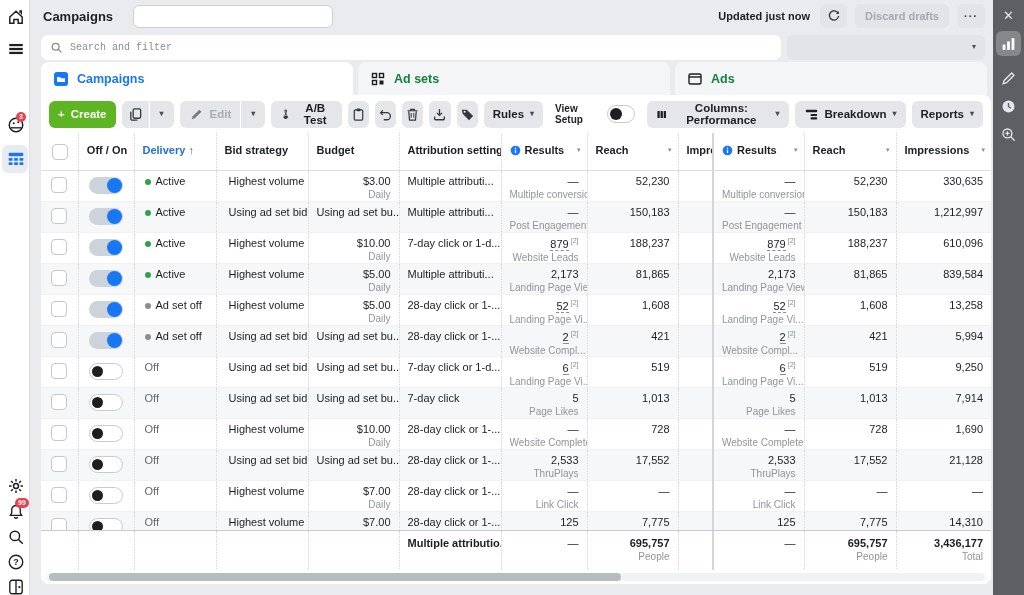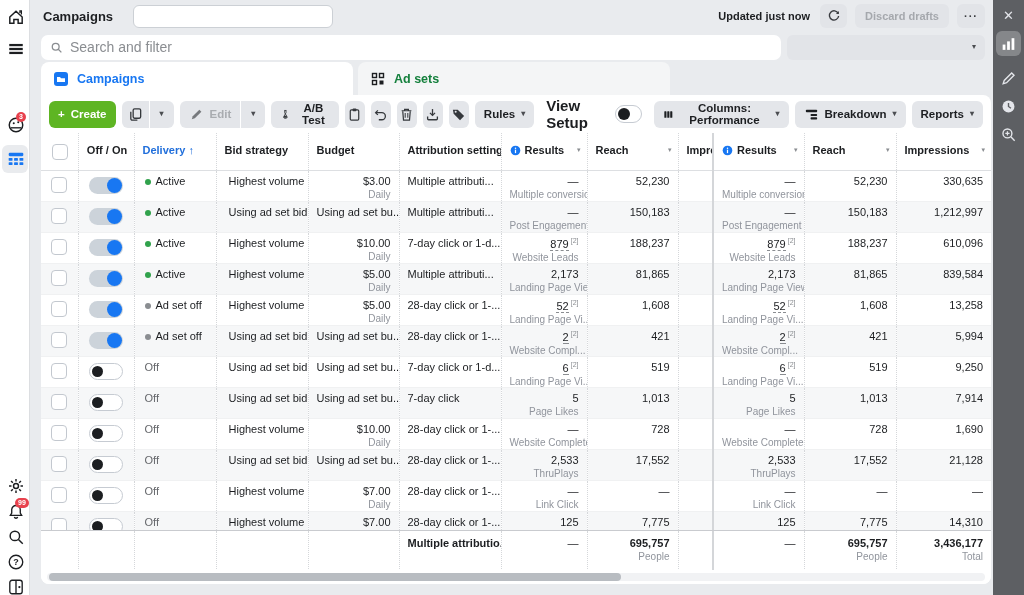--- a/index.html
+++ b/index.html
@@ -34,21 +34,21 @@
   .updated { font-size:11px; font-weight:bold; color:#1c1e21; margin-right:2px;padding-left:46px; }
   .tbtn { height:24px; border:none; border-radius:6px; background:#e2e4e8; font-size:11px;
     font-weight:bold; padding:0 10px; display:flex; align-items:center; justify-content:center; }
   .tbtn.disabled { color:#a5a8ad; }
   .tbtn.icon { width:27px; padding:0; color:#3a3c40; }
   .tbtn.dots { width:28px; padding:0; color:#3a3c40; font-weight:bold; letter-spacing:1px; }
 
   .filterrow { height:30px; display:flex; align-items:center; padding:0 8px 0 10px; gap:6px; }
   .searchbar { flex:1; height:25px; background:#fff; border-radius:7px; display:flex;
     align-items:center; padding:0 9px; gap:7px; }
-  .searchbar input { border:none; outline:none; flex:1; font-size:14px; background:transparent; color:#1c1e21; }
+  .searchbar input { border:none; outline:none; flex:1; font-size:10px; background:transparent; color:#1c1e21;font-family:Liberation Mono, monospace; }
   .searchbar input::placeholder { color:#8a8d91; }
   .preset-dd { width:198px; height:25px; background:#e2e4e8; border-radius:6px; display:flex;
     align-items:center; justify-content:flex-end; padding:0 9px; }
 
   
   .tabs { height:33px; display:flex; padding-left:10px; gap:5px; }
   .tab { width:312px; display:flex; align-items:center; gap:8px; padding:0 12px;
     background:#f4f5f6; border-radius:8px 8px 0 0; font-size:12.5px; font-weight:bold; color:#15803d; }
   .tab.active { background:#fff; color:#1877f2; }
   .tab .tic { width:16px; height:16px; flex:0 0 auto; }
@@ -62,21 +62,21 @@
   .btn.green { background:#5eb523; color:#fff; }
   .btn .bic { width:15px; height:15px; }
   .btn.ic-only { width:27px; padding:0; justify-content:center; }
   .grp { display:flex; gap:1px; }
   .grp .btn:first-child { border-radius:6px 0 0 6px; }
   .grp .btn:last-child { border-radius:0 6px 6px 0; }
   .btn.caret-seg { width:24px; padding:0; justify-content:center; }
   .btn.disabled-txt { color:#a9acb0; }
   .caret { font-size:8px; color:#4b4d51; line-height:1; }
   .toolbar .flex { flex:1; }
-  .vslabel { font-size:15px; font-weight:bold; color:#1c1e21; margin-right:4px; }
+  .vslabel { font-size:10px; font-weight:bold; color:#1c1e21; margin-right:4px; }
   .switch { width:35px; height:18px; border-radius:10px; background:#fff; border:1px solid #c6cbd2;
     position:relative; }
   .switch .knob { position:absolute; left:2px; top:2px; width:12px; height:12px; border-radius:50%;
     background:#1c1e21; }
 
   
   table { border-collapse:collapse; table-layout:fixed; width:950px; font-size:11px; color:#1c1e21; }
   col.c1{width:37px} col.c2{width:56px} col.c3{width:82px} col.c4{width:92px} col.c5{width:91px}
   col.c6{width:102px} col.c7{width:86px} col.c8{width:91px} col.c9{width:35px} col.c10{width:91px}
   col.c11{width:92px} col.c12{width:95px}
@@ -251,20 +251,27 @@
       <div class="tab">
         <svg class="tic" viewBox="0 0 16 16">
             <g fill="none" stroke="#1c1e21" stroke-width="1.4">
               <rect x="2.5" y="2.5" width="4" height="4"></rect>
               <rect x="9.5" y="2.5" width="4" height="4"></rect>
               <rect x="2.5" y="9.5" width="4" height="4"></rect>
             </g>
             <rect x="9.5" y="9.5" width="4" height="4" fill="#1c1e21"></rect>
           </svg>
         <span>Ad sets</span>
+      </div>
+      <div class="tab">
+        <svg class="tic" viewBox="0 0 16 16">
+            <rect x="2" y="3" width="12" height="10" rx="1.5" fill="none" stroke="#1c1e21" stroke-width="1.4"></rect>
+            <path d="M2 6h12" stroke="#1c1e21" stroke-width="1.4"></path>
+          </svg>
+        <span>Ads</span>
       </div>
     </div>
 
     <div class="card">
 
       <div class="toolbar">
         <button class="btn green">
           <span>+</span>
           <span>Create</span>
         </button>

